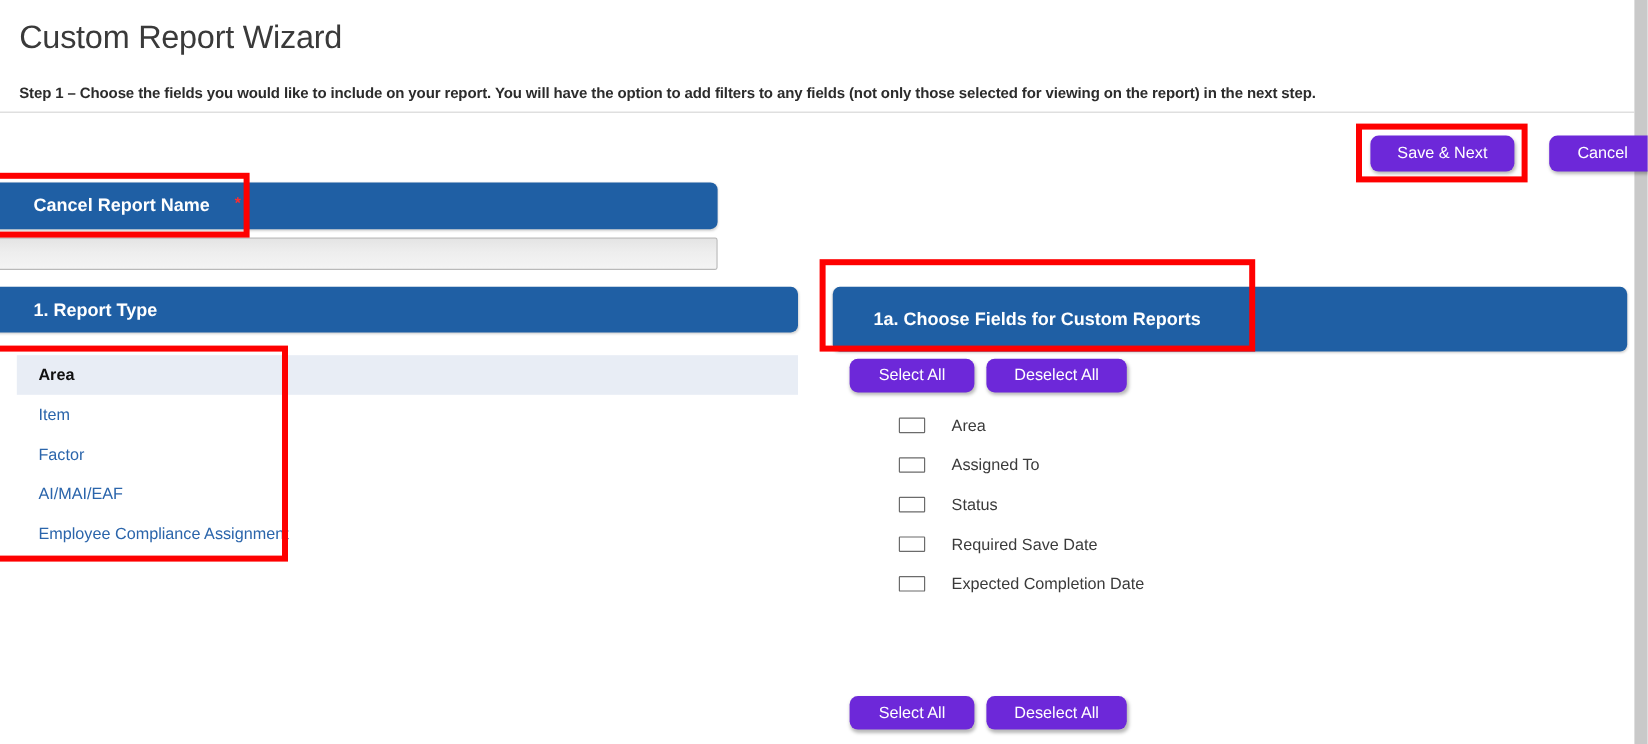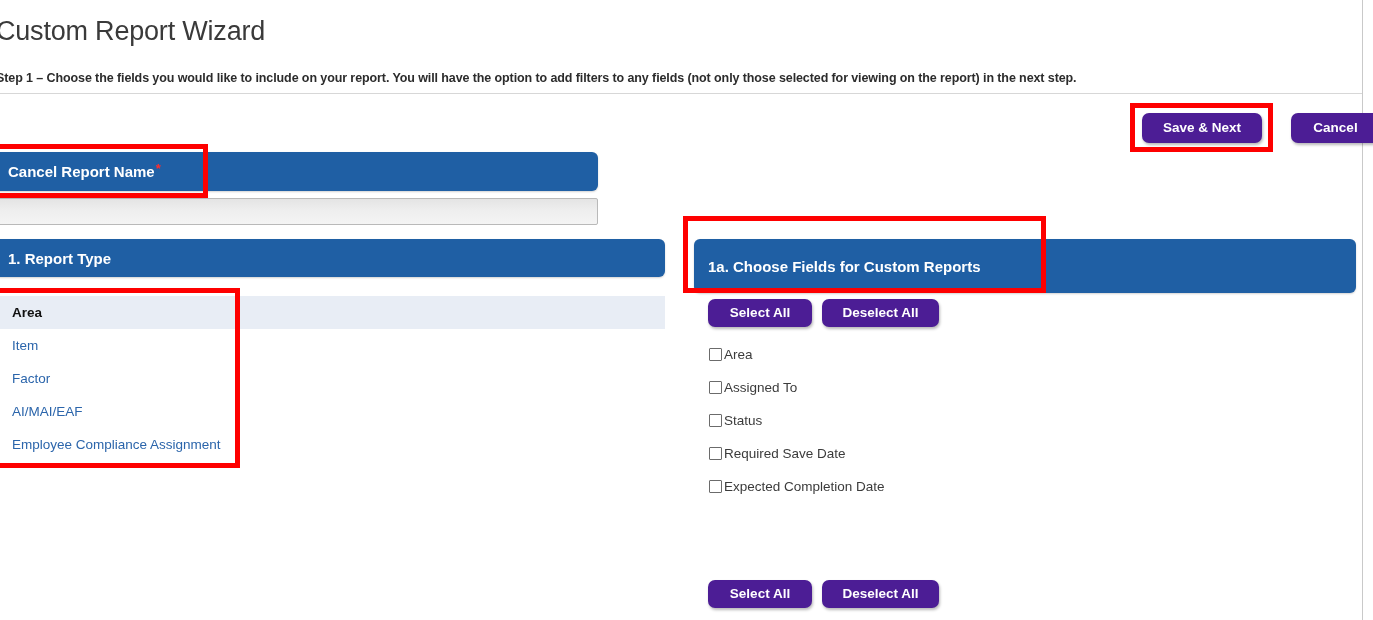--- a/index.html
+++ b/index.html
@@ -1,16 +1,16 @@
 <!DOCTYPE html>
 <html><head>
 <meta charset="utf-8">
 <title>Custom Report Wizard</title>
 <style>
-  * { box-sizing: border-box; }
+  * { box-sizing: border-box; padding-left: 20px; }
   html, body {
     margin: 0; padding: 0;
     width: 1373px; height: 620px;
     background: #ffffff;
     font-family: "Liberation Sans", sans-serif;
     overflow: hidden;
   }
   #page {
     position: relative;
     width: 1373px;
@@ -48,35 +48,34 @@
   .header-rule {
     position: absolute;
     left: 0; top: 93px;
     width: 1362px; height: 1px;
     background: #d7d7d7;
   }
 
   
   .btn {
     position: absolute;
-    background: #4c1d95;
+    background: #6d28d9;
     border: none;
     border-radius: 7px;
     color: #ffffff;
     font-family: "Liberation Sans", sans-serif;
     font-size: 13.5px;
     text-align: center;
     line-height: 1;
     cursor: pointer;
     box-shadow: 1px 2px 3px rgba(0,0,0,0.28);
     display: flex;
     align-items: center;
     justify-content: center;
     padding: 0;
-    font-weight: bold;
   }
 
   #save-next-btn { left: 1142px; top: 113px; width: 120px; height: 30px; }
   #cancel-btn    { left: 1291px; top: 113px; width: 89px;  height: 30px; }
 
   #select-all-top    { left: 708px; top: 299px; width: 104px; height: 28px; }
   #deselect-all-top  { left: 822px; top: 299px; width: 117px; height: 28px; }
   #select-all-bottom { left: 708px; top: 580px; width: 104px; height: 28px; }
   #deselect-all-bot  { left: 822px; top: 580px; width: 117px; height: 28px; }
 

